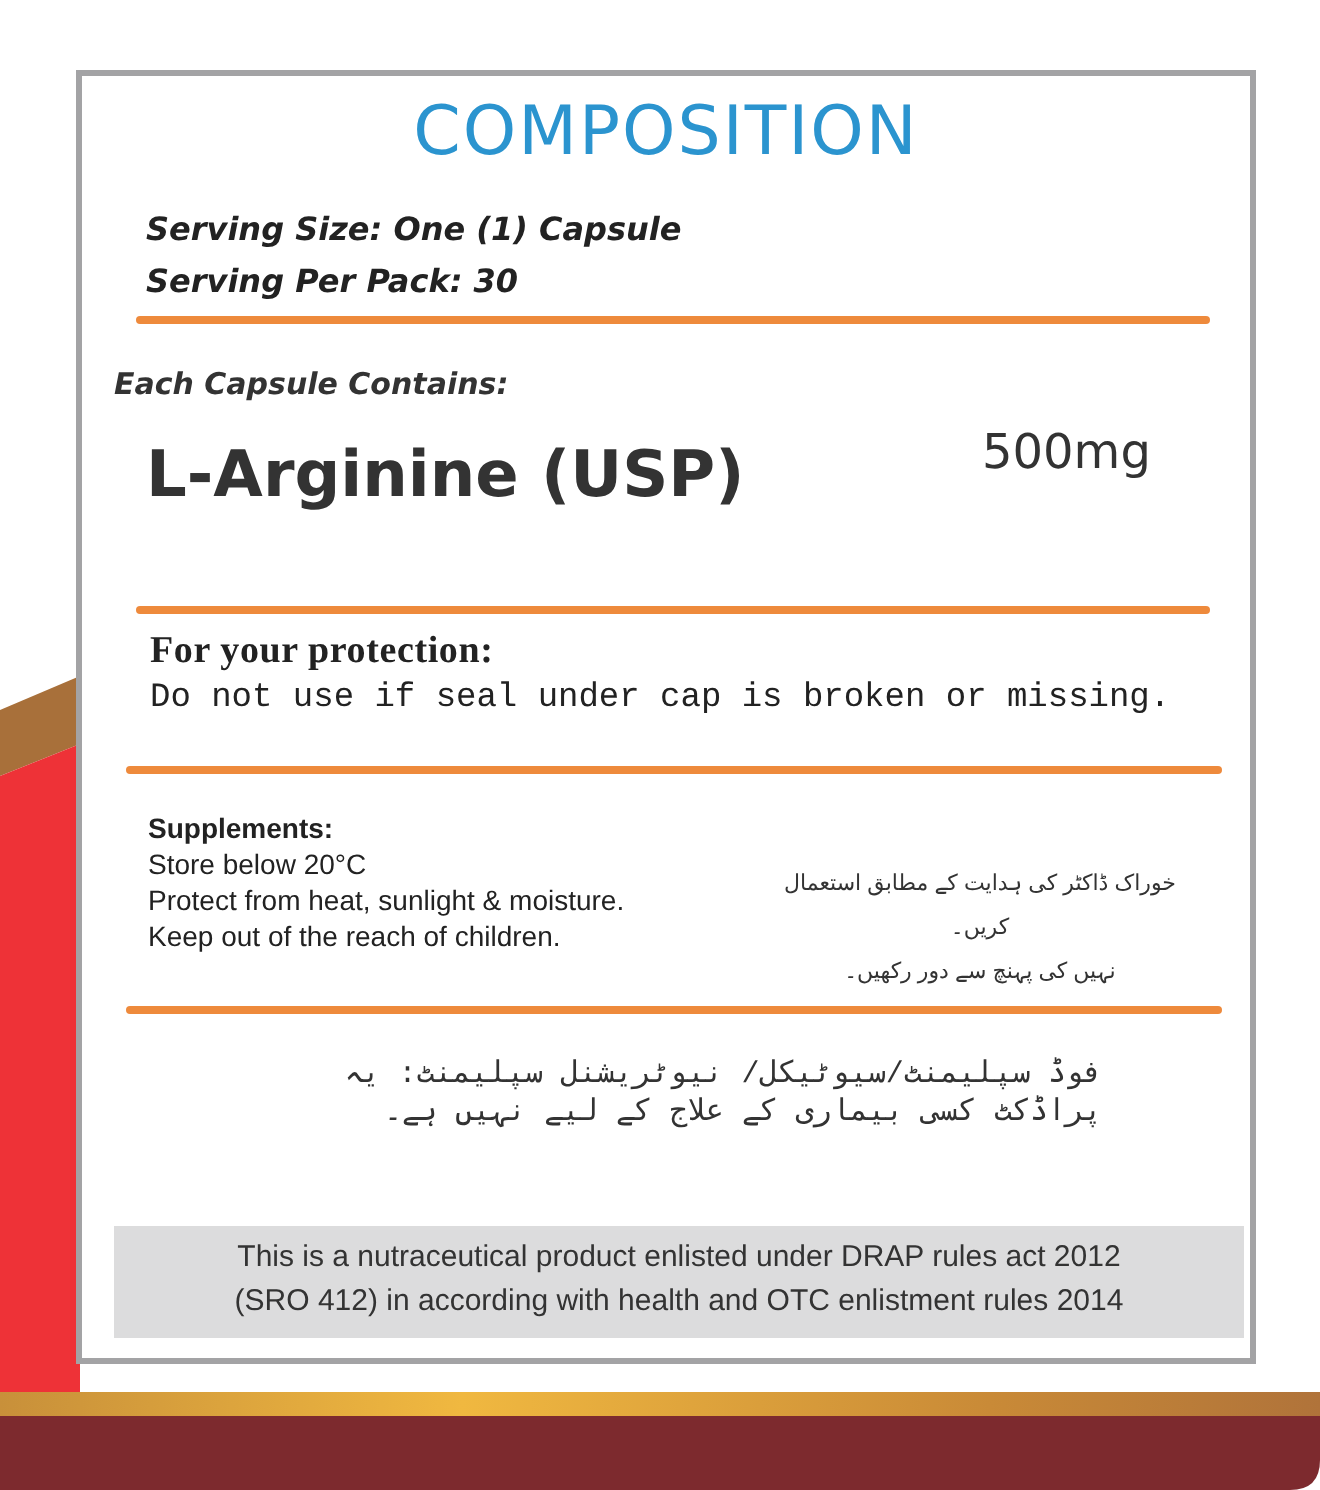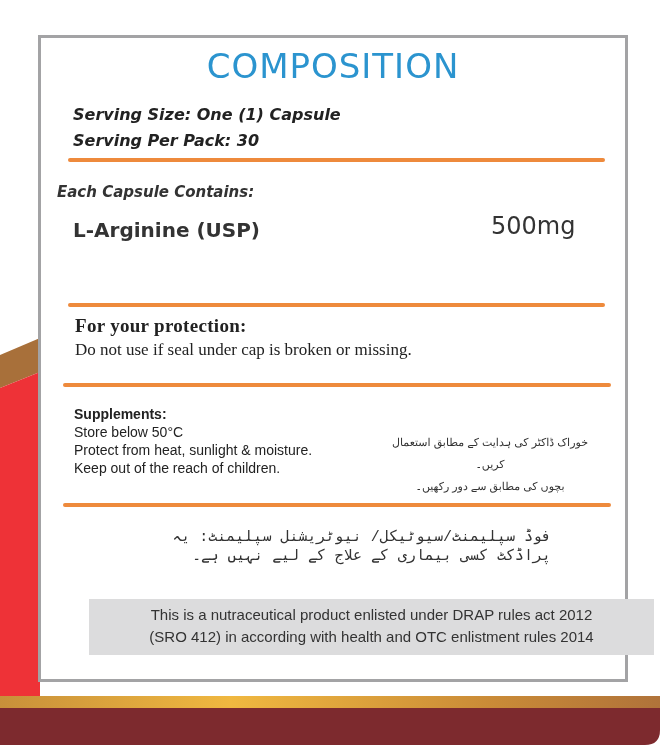--- a/index.html
+++ b/index.html
@@ -3,30 +3,30 @@
 <meta charset="utf-8">
 <style>
   html, body { margin:0; padding:0; }
   body { width:660px; height:745px; position:relative; overflow:hidden; background:#ffffff; font-family:"Liberation Sans", sans-serif; }
   .bg-shapes { position:absolute; left:0; top:0; width:660px; height:745px; }
   .card { position:absolute; left:38px; top:35px; width:590px; height:647px; background:#fff; border:3px solid #a3a3a5; box-sizing:border-box; }
   .title { position:absolute; left:0; right:0; top:8px; text-align:center; color:#2b94cf; font-family:"DejaVu Sans", sans-serif; font-size:34px; letter-spacing:1px; font-weight:normal; }
   .serving { position:absolute; left:32px; top:64px; font-family:"DejaVu Sans", sans-serif; font-style:italic; font-weight:bold; font-size:16px; color:#222; line-height:26px; }
   .rule { position:absolute; height:4px; background:#ee8a3c; border-radius:2px; }
   .each { position:absolute; left:16px; top:145px; font-family:"DejaVu Sans", sans-serif; font-style:italic; font-weight:bold; font-size:15px; color:#333; }
-  .ingredient { position:absolute; left:32px; top:180px; font-family:"DejaVu Sans", sans-serif; font-weight:bold; font-size:20px; color:#333; }
+  .ingredient { position:absolute; left:32px; top:180px; font-family:"DejaVu Sans", sans-serif; font-weight:bold; font-size:32px; color:#333; }
   .amount { position:absolute; left:450px; top:174px; font-family:"DejaVu Sans", sans-serif; font-weight:normal; font-size:24px; color:#333; }
   .protect-h { position:absolute; left:34px; top:277px; font-family:"Liberation Serif", serif; font-weight:bold; font-size:19px; color:#222; letter-spacing:0.3px; }
-  .protect-t { position:absolute; left:34px; top:302px; font-family:Liberation Serif, serif; font-size:17px; color:#222;text-align:center; }
+  .protect-t { position:absolute; left:34px; top:302px; font-family:Liberation Mono, monospace; font-size:17px; color:#222;text-align:center; }
   .instr { position:absolute; left:33px; top:367px; font-family:"Liberation Sans", sans-serif; font-size:14px; color:#222; line-height:18px; }
   .instr .h { font-weight:bold; }
   .urdu1 { position:absolute; left:335px; top:393px; width:228px; direction:rtl; text-align:center; font-family:Liberation Sans, sans-serif; font-size:11px; color:#333; line-height:22px; }
   .urdu2 { position:absolute; left:80px; top:489px; width:430px; direction:rtl; text-align:right; font-family:Liberation Mono, monospace; font-size:15px; color:#333; }
   .food { position:absolute; left:86px; top:510px; font-family:"Liberation Serif", serif; font-weight:bold; font-size:14.5px; color:#222; line-height:16px; }
-  .notice { position:absolute; left:16px; top:561px; width:565px; height:56px; background:#dcdcdd; text-align:center; font-family:"Liberation Sans", sans-serif; font-size:15px; color:#333; line-height:22px; padding-top:5px; box-sizing:border-box;margin-left:32px; }
+  .notice { position:absolute; left:16px; top:575px; width:565px; height:56px; background:#dcdcdd; text-align:center; font-family:"Liberation Sans", sans-serif; font-size:15px; color:#333; line-height:22px; padding-top:5px; box-sizing:border-box; }
 </style>
 </head>
 <body>
 
 <svg class="bg-shapes" viewBox="0 0 660 745" width="660" height="745">
   <defs>
     <linearGradient id="gold" x1="0" x2="1" y1="0" y2="0">
       <stop offset="0" stop-color="#c8903a"></stop>
       <stop offset="0.35" stop-color="#f0b840"></stop>
       <stop offset="0.75" stop-color="#c98a37"></stop>
@@ -59,28 +59,28 @@
 
   <div class="rule" style="left:27px; width:537px; top:265px;"></div>
 
   <div class="protect-h">For your protection:</div>
   <div class="protect-t">Do not use if seal under cap is broken or missing.</div>
 
   <div class="rule" style="left:22px; width:548px; top:345px;"></div>
 
   <div class="instr">
     <div class="h">Supplements:</div>
-    <div>Store below 50°C</div>
+    <div>Store below 20°C</div>
     <div>Protect from heat, sunlight &amp; moisture.</div>
     <div>Keep out of the reach of children.</div>
   </div>
 
   <div class="urdu1">
     <div>خوراک ڈاکٹر کی ہدایت کے مطابق استعمال کریں۔</div>
-    <div>بچوں کی مطابق سے دور رکھیں۔</div>
+    <div>نہیں کی پہنچ سے دور رکھیں۔</div>
   </div>
 
   <div class="rule" style="left:22px; width:548px; top:465px;"></div>
 
   <div class="urdu2">فوڈ سپلیمنٹ/سیوٹیکل/ نیوٹریشنل سپلیمنٹ: یہ پراڈکٹ کسی بیماری کے علاج کے لیے نہیں ہے۔</div>
 
   <div class="notice">
     <div>This is a nutraceutical product enlisted under DRAP rules act 2012</div>
     <div>(SRO 412) in according with health and OTC enlistment rules 2014</div>
   </div>

